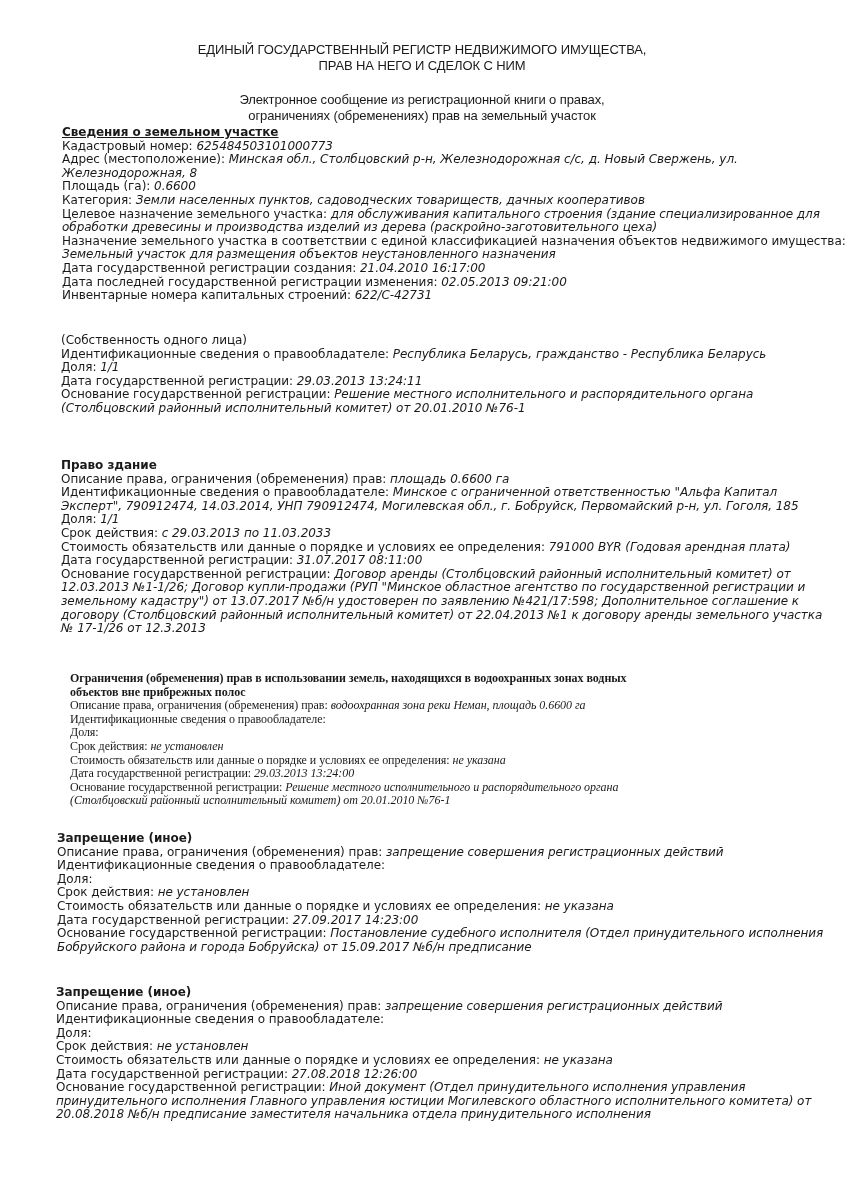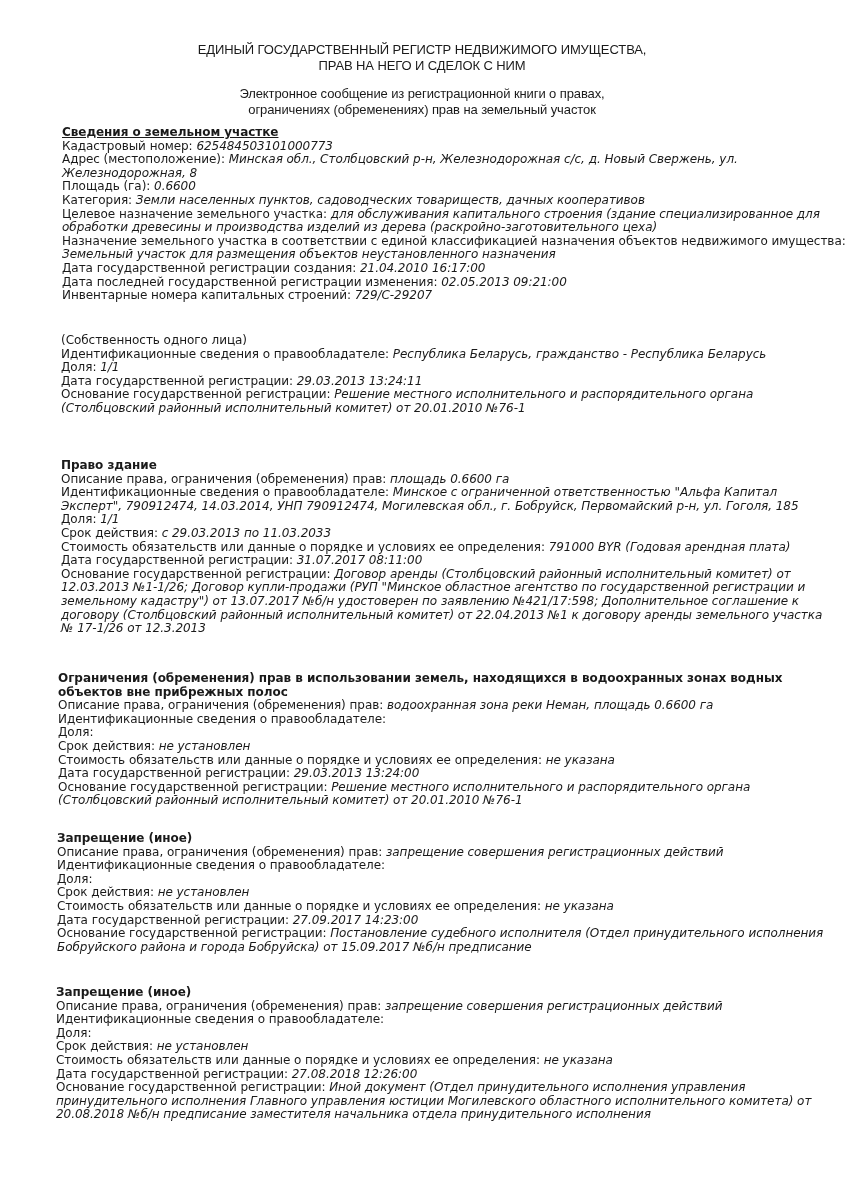--- a/index.html
+++ b/index.html
@@ -6,21 +6,21 @@
   body {
     width: 848px; height: 1200px; position: relative; overflow: hidden;
     font-family: "DejaVu Sans", sans-serif; color: #1a1a1a;
   }
   .title {
     position: absolute; left: 0; width: 844px; text-align: center;
     font-family: "Liberation Sans", sans-serif; font-size: 13px; line-height: 16px;
     letter-spacing: -0.1px;
   }
   .title.t1 { top: 42px; }
-  .title.t2 { top: 86px; }
+  .title.t2 { top: 92px; }
   .section {
     position: absolute; font-size: 12px; line-height: 13.6px; letter-spacing: -0.05px;
   }
   .section .line { white-space: nowrap; }
   .section .h { font-weight: bold; }
   .section .h.u { text-decoration: underline; }
   .section i { font-style: italic; }
   .justify { text-align: justify; text-align-last: left; }
 </style>
 </head>
@@ -41,21 +41,21 @@
   <div class="line"><span>Адрес (местоположение): </span><i>Минская обл., Столбцовский р-н, Железнодорожная с/с, д. Новый Свержень, ул.</i></div>
   <div class="line"><i>Железнодорожная, 8</i></div>
   <div class="line"><span>Площадь (га): </span><i>0.6600</i></div>
   <div class="line"><span>Категория: </span><i>Земли населенных пунктов, садоводческих товариществ, дачных кооперативов</i></div>
   <div class="line"><span>Целевое назначение земельного участка: </span><i>для обслуживания капитального строения (здание специализированное для</i></div>
   <div class="line"><i>обработки древесины и производства изделий из дерева (раскройно-заготовительного цеха)</i></div>
   <div class="line"><span>Назначение земельного участка в соответствии с единой классификацией назначения объектов недвижимого имущества:</span></div>
   <div class="line"><i>Земельный участок для размещения объектов неустановленного назначения</i></div>
   <div class="line"><span>Дата государственной регистрации создания: </span><i>21.04.2010 16:17:00</i></div>
   <div class="line"><span>Дата последней государственной регистрации изменения: </span><i>02.05.2013 09:21:00</i></div>
-  <div class="line"><span>Инвентарные номера капитальных строений: </span><i>729/С-29207</i></div>
+  <div class="line"><span>Инвентарные номера капитальных строений: </span><i>622/С-42731</i></div>
 </div>
 
 <div class="section" style="left:61px; top:334px; width:740px;">
   <div class="line">(Собственность одного лица)</div>
   <div class="line"><span>Идентификационные сведения о правообладателе: </span><i>Республика Беларусь, гражданство - Республика Беларусь</i></div>
   <div class="line"><span>Доля: </span><i>1/1</i></div>
   <div class="line"><span>Дата государственной регистрации: </span><i>29.03.2013 13:24:11</i></div>
   <div class="line"><span>Основание государственной регистрации: </span><i>Решение местного исполнительного и распорядительного органа</i></div>
   <div class="line"><i>(Столбцовский районный исполнительный комитет) от 20.01.2010 №76-1</i></div>
 </div>
@@ -69,21 +69,21 @@
   <div class="line"><span>Срок действия: </span><i>с 29.03.2013 по 11.03.2033</i></div>
   <div class="line"><span>Стоимость обязательств или данные о порядке и условиях ее определения: </span><i>791000 BYR (Годовая арендная плата)</i></div>
   <div class="line"><span>Дата государственной регистрации: </span><i>31.07.2017 08:11:00</i></div>
   <div class="line"><span>Основание государственной регистрации: </span><i>Договор аренды (Столбцовский районный исполнительный комитет) от</i></div>
   <div class="line"><i>12.03.2013 №1-1/26; Договор купли-продажи (РУП "Минское областное агентство по государственной регистрации и</i></div>
   <div class="line"><i>земельному кадастру") от 13.07.2017 №б/н удостоверен по заявлению №421/17:598; Дополнительное соглашение к</i></div>
   <div class="line"><i>договору (Столбцовский районный исполнительный комитет) от 22.04.2013 №1 к договору аренды земельного участка</i></div>
   <div class="line"><i>№ 17-1/26 от 12.3.2013</i></div>
 </div>
 
-<div class="section" style="left:58px; top:672px; width:740px;">
+<div class="section" style="left:70px; top:672px; width:740px;font-family:Liberation Serif, serif;">
   <div class="line h">Ограничения (обременения) прав в использовании земель, находящихся в водоохранных зонах водных</div>
   <div class="line h">объектов вне прибрежных полос</div>
   <div class="line"><span>Описание права, ограничения (обременения) прав: </span><i>водоохранная зона реки Неман, площадь 0.6600 га</i></div>
   <div class="line"><span>Идентификационные сведения о правообладателе:</span></div>
   <div class="line"><span>Доля:</span></div>
   <div class="line"><span>Срок действия: </span><i>не установлен</i></div>
   <div class="line"><span>Стоимость обязательств или данные о порядке и условиях ее определения: </span><i>не указана</i></div>
   <div class="line"><span>Дата государственной регистрации: </span><i>29.03.2013 13:24:00</i></div>
   <div class="line"><span>Основание государственной регистрации: </span><i>Решение местного исполнительного и распорядительного органа</i></div>
   <div class="line"><i>(Столбцовский районный исполнительный комитет) от 20.01.2010 №76-1</i></div>

